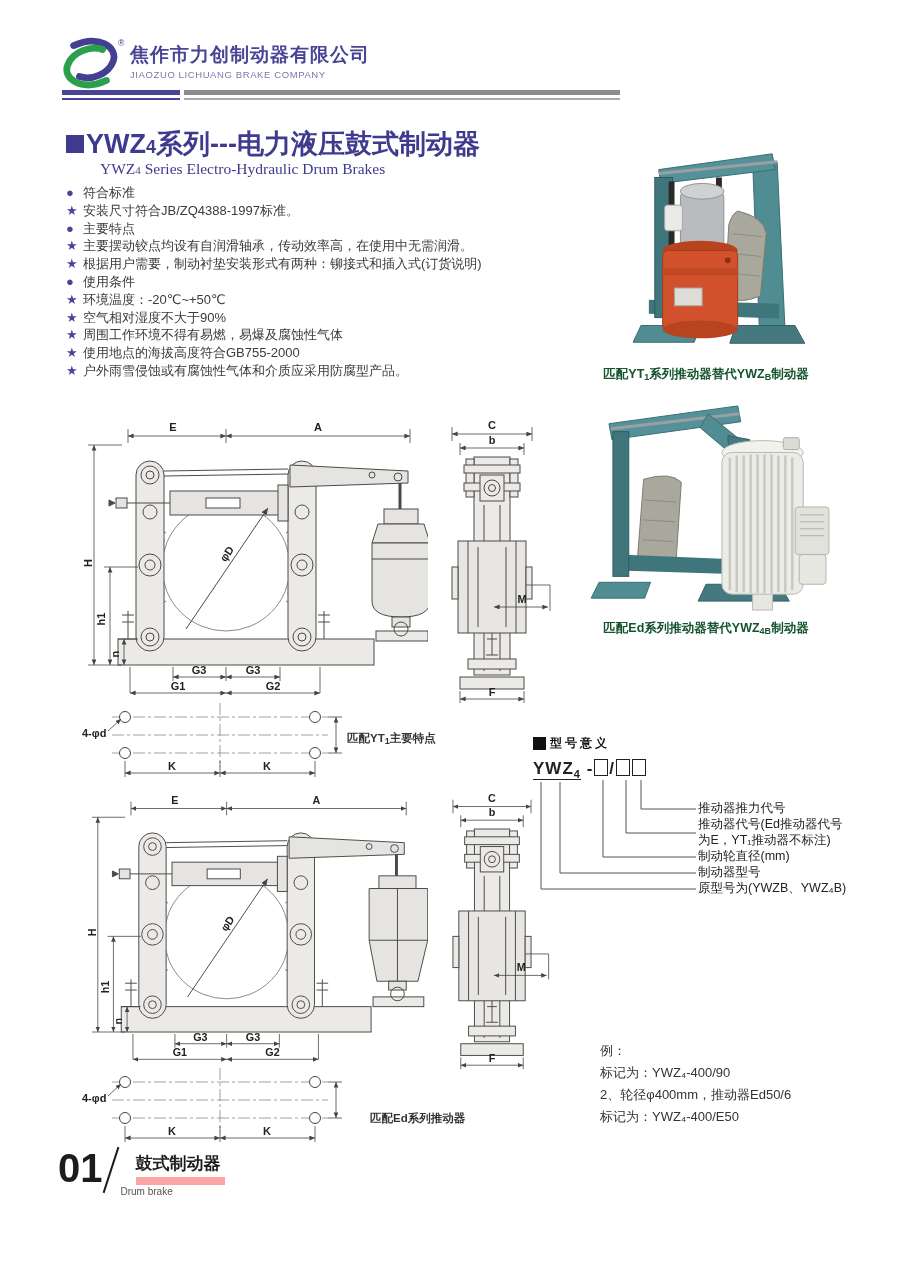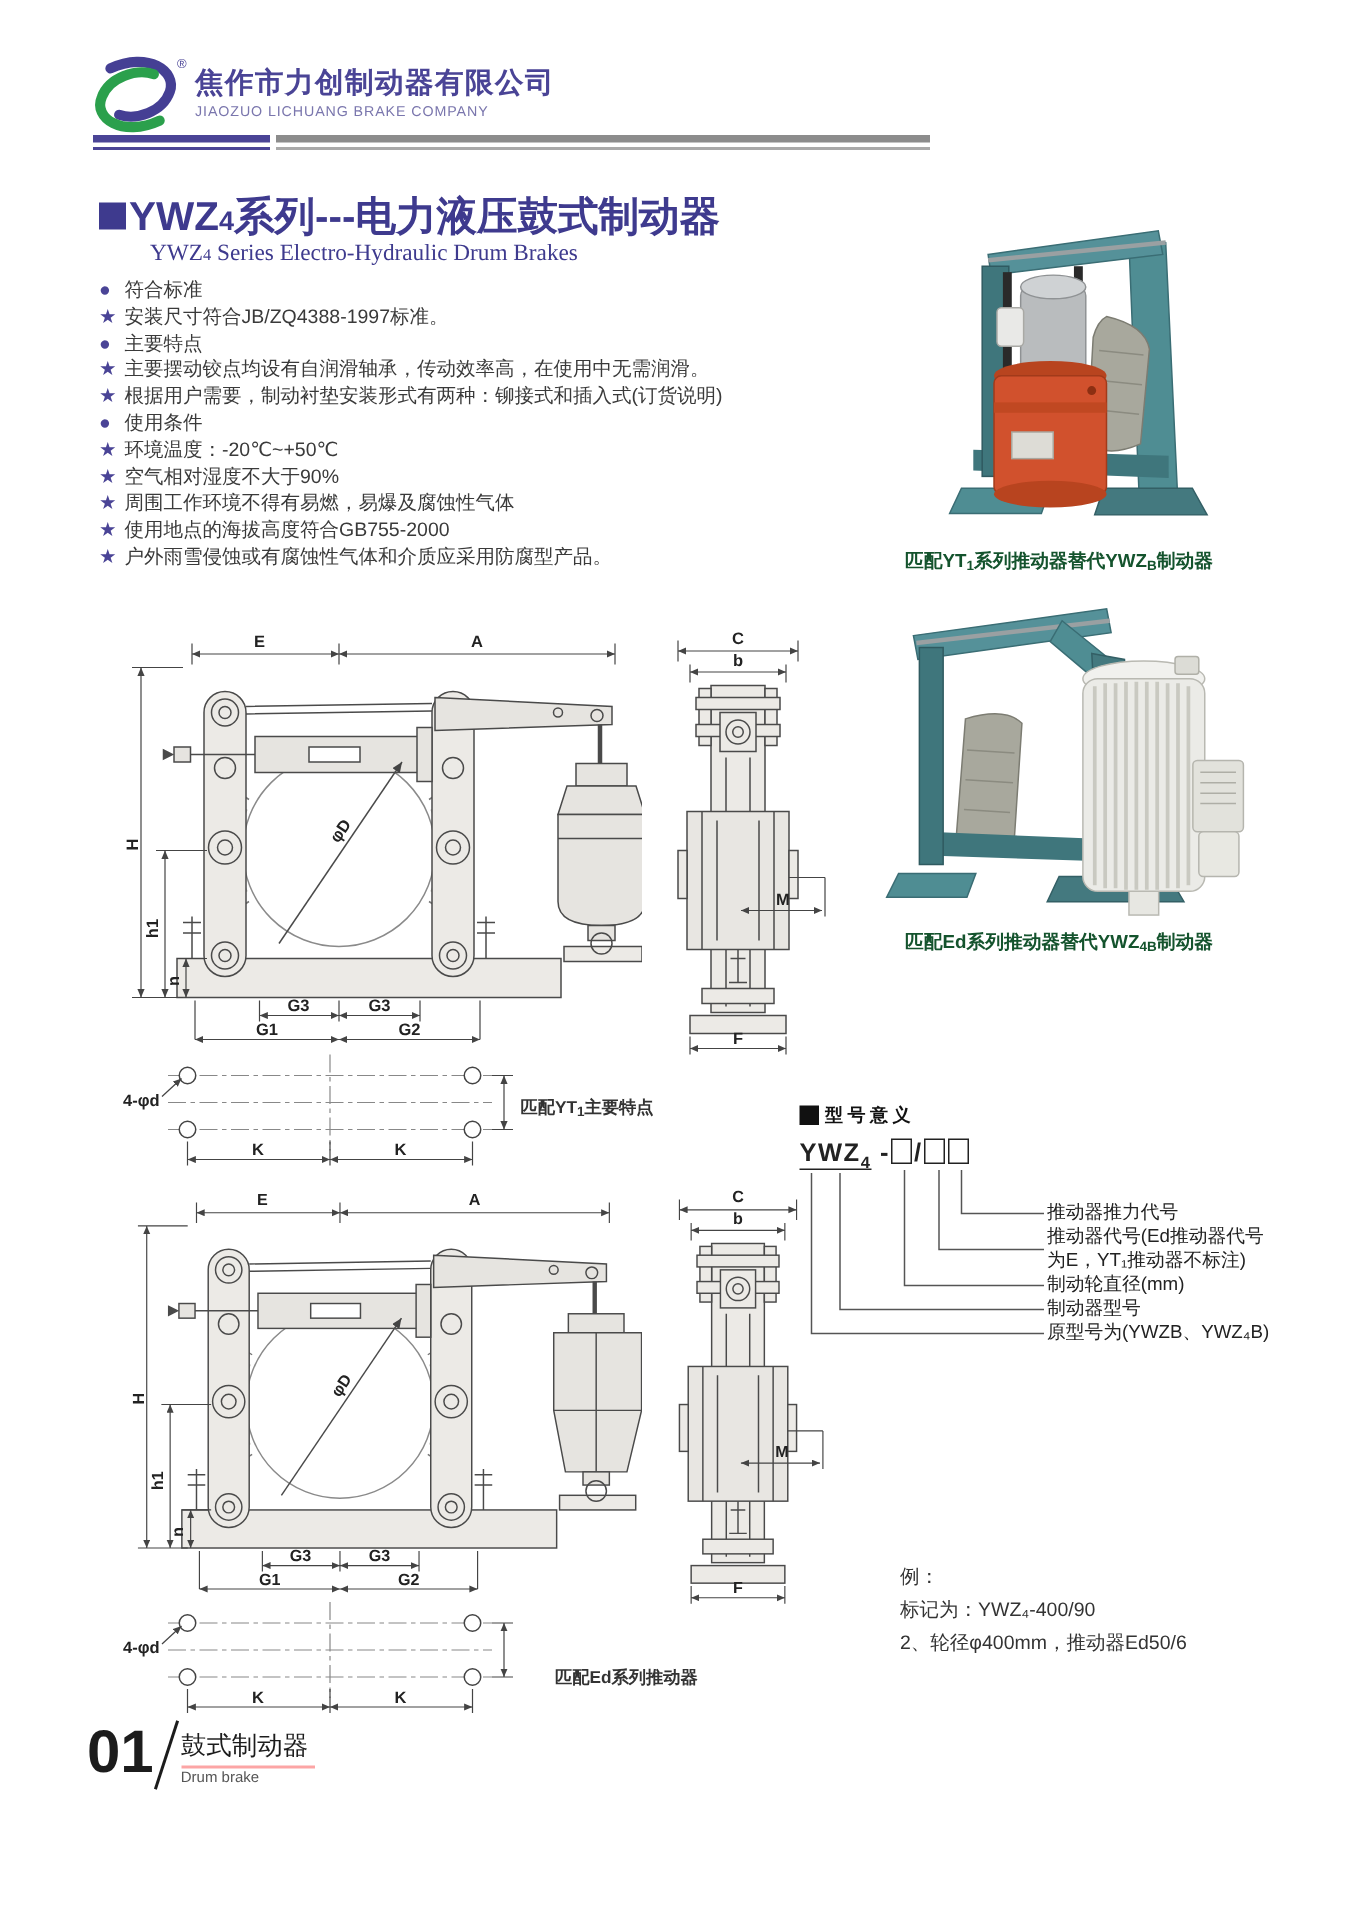--- a/index.html
+++ b/index.html
@@ -35,21 +35,21 @@
            letter-spacing:1px;white-space:nowrap;text-align:center;}
   .mm-u{border-bottom:1.6px solid #222;padding-bottom:1px;}
   .mm-box{display:inline-block;width:12px;height:15px;border:1.6px solid #222;vertical-align:-2px;margin:0 1px;}
   .mm-labels{position:absolute;left:698px;top:800px;font-size:12.5px;line-height:16px;color:#222;white-space:nowrap;}
   
   .examples{position:absolute;left:600px;top:1040px;font-size:13px;line-height:22px;color:#333;}
   
   .footer{position:absolute;left:58px;top:1146px;display:flex;align-items:flex-start;}
   .page-num{font-family:Liberation Sans, sans-serif;font-size:40px;font-weight:bold;color:#1c1c1c;line-height:44px;}
   .f-slash{width:2px;height:48px;background:#1c1c1c;transform:rotate(18deg);margin:0 9px 0 7px;}
-  .f-cn{font-size:17px;font-weight:normal;color:#1c1c1c;border-bottom:2px solid #fca5a5;padding:6px 4px 2px 0;}
+  .f-cn{font-size:17px;font-weight:bold;color:#1c1c1c;border-bottom:8px solid #fca5a5;padding:6px 4px 2px 0;margin-left:15px;}
   .f-en{font-size:10px;color:#555;margin-top:1px;}
   svg text{font-family:"Liberation Sans","DejaVu Sans",sans-serif;}
 </style>
 </head>
 <body>
 
 <div class="page">
 
   <svg class="abs" style="left:52px;top:34px" width="78" height="58" viewBox="0 0 80 60">
     <path d="M22,12 C48,0 68,14 63,28 C58,42 40,48 28,44" fill="none" stroke="#453f94" stroke-width="7" stroke-linecap="round"></path>
@@ -498,20 +498,21 @@
       <text x="92" y="77" text-anchor="middle">K</text>
       <text x="187" y="77" text-anchor="middle">K</text>
     </g>
   </svg>
   <div class="draw-cap" style="left:370px;top:1111px">匹配Ed系列推动器</div>
 
   <div class="examples">
     <div>例：</div>
     <div>标记为：YWZ₄-400/90</div>
     <div>2、轮径φ400mm，推动器Ed50/6</div>
+    <div>标记为：YWZ₄-400/E50</div>
   </div>
 
   <div class="footer">
     <div class="page-num">01</div>
     <div class="f-slash"></div>
     <div>
       <div class="f-cn">鼓式制动器</div>
       <div class="f-en">Drum brake</div>
     </div>
   </div>

